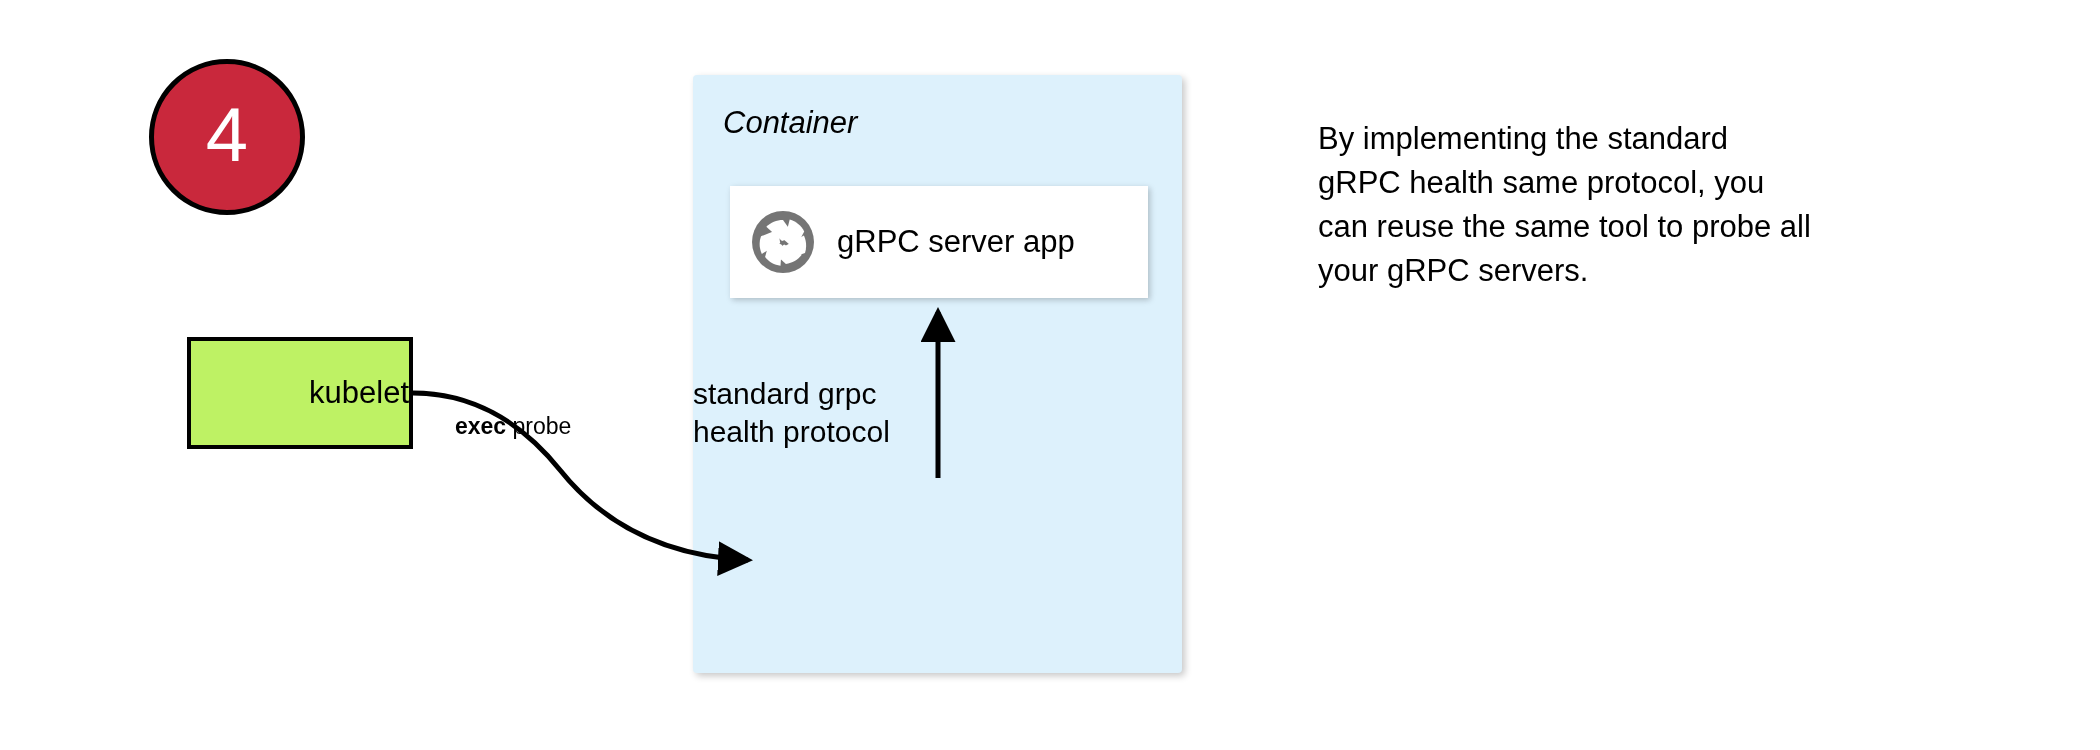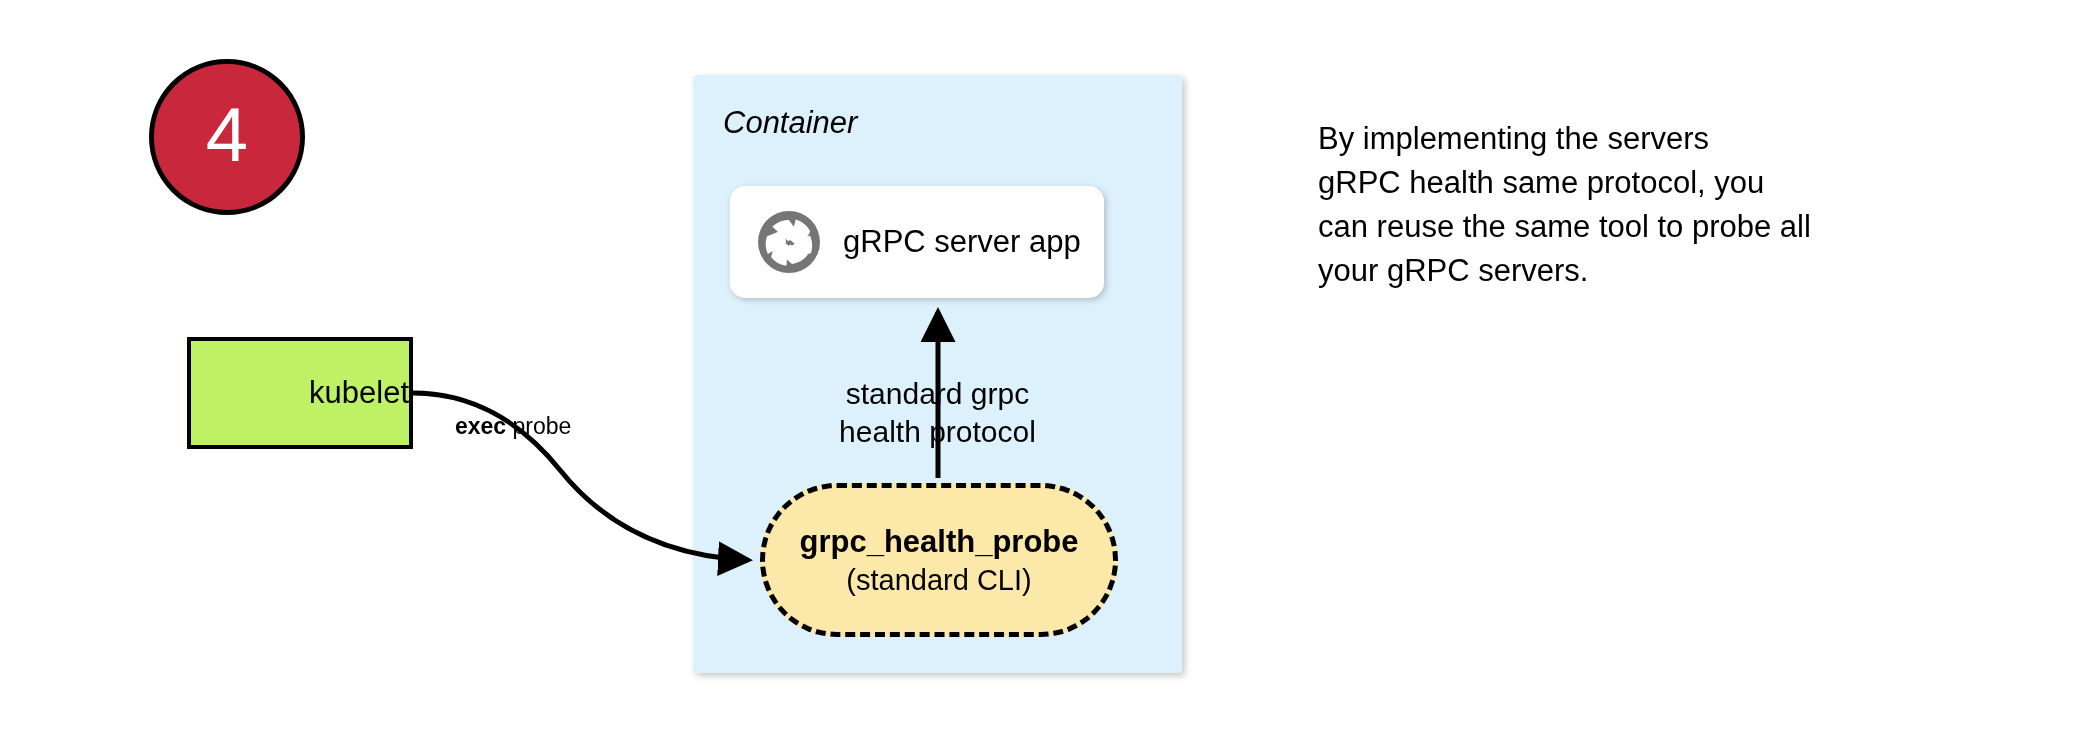--- a/index.html
+++ b/index.html
@@ -74,28 +74,28 @@
     font-size: 31px;
     color: #000000;
     font-style: italic;
   }
 
   
   .server-card {
     position: absolute;
     left: 730px;
     top: 186px;
-    width: 374px;
+    width: 418px;
     height: 112px;
     background: #ffffff;
-    border-radius: 15px;
+    border-radius: 0;
     box-shadow: 2px 2px 6px rgba(0,0,0,0.22);
     display: flex;
     align-items: center;
-    padding-left: 27px;
+    padding-left: 21px;
     box-sizing: border-box;
   }
   .aperture-icon {
     width: 64px;
     height: 64px;
     flex: 0 0 auto;
   }
   .server-card-label {
     font-size: 31px;
     margin-left: 22px;
@@ -138,21 +138,20 @@
     font-size: 23px;
     white-space: nowrap;
   }
   .edge-label-exec b { font-weight: bold; }
 
   .edge-label-protocol {
     position: absolute;
     left: 693px;
     top: 375px;
     width: 489px;
-    text-align: center;
     font-size: 30px;
     line-height: 1.28;
   }
   .edge-label-protocol span { display: block; }
 
   
   #connectors {
     position: absolute;
     left: 0;
     top: 0;
@@ -216,25 +215,21 @@
     <div class="server-card-label">gRPC server app</div>
   </div>
 
   <div class="edge-label-protocol">
     <span>standard grpc</span>
     <span>health protocol</span>
   </div>
 
   <div class="edge-label-exec"><b>exec</b><span> probe</span></div>
 
-  <div class="probe-pill" style="background: rgb(252, 232, 168);">
-    <div class="probe-title">grpc_health_probe</div>
-    <div class="probe-sub">(standard CLI)</div>
-  </div>
 
   <div class="caption">
-    <span>By implementing the servers</span>
+    <span>By implementing the standard</span>
     <span>gRPC health same protocol, you</span>
     <span>can reuse the same tool to probe all</span>
     <span>your gRPC servers.</span>
   </div>
 
 </div>
 
 </body></html>

